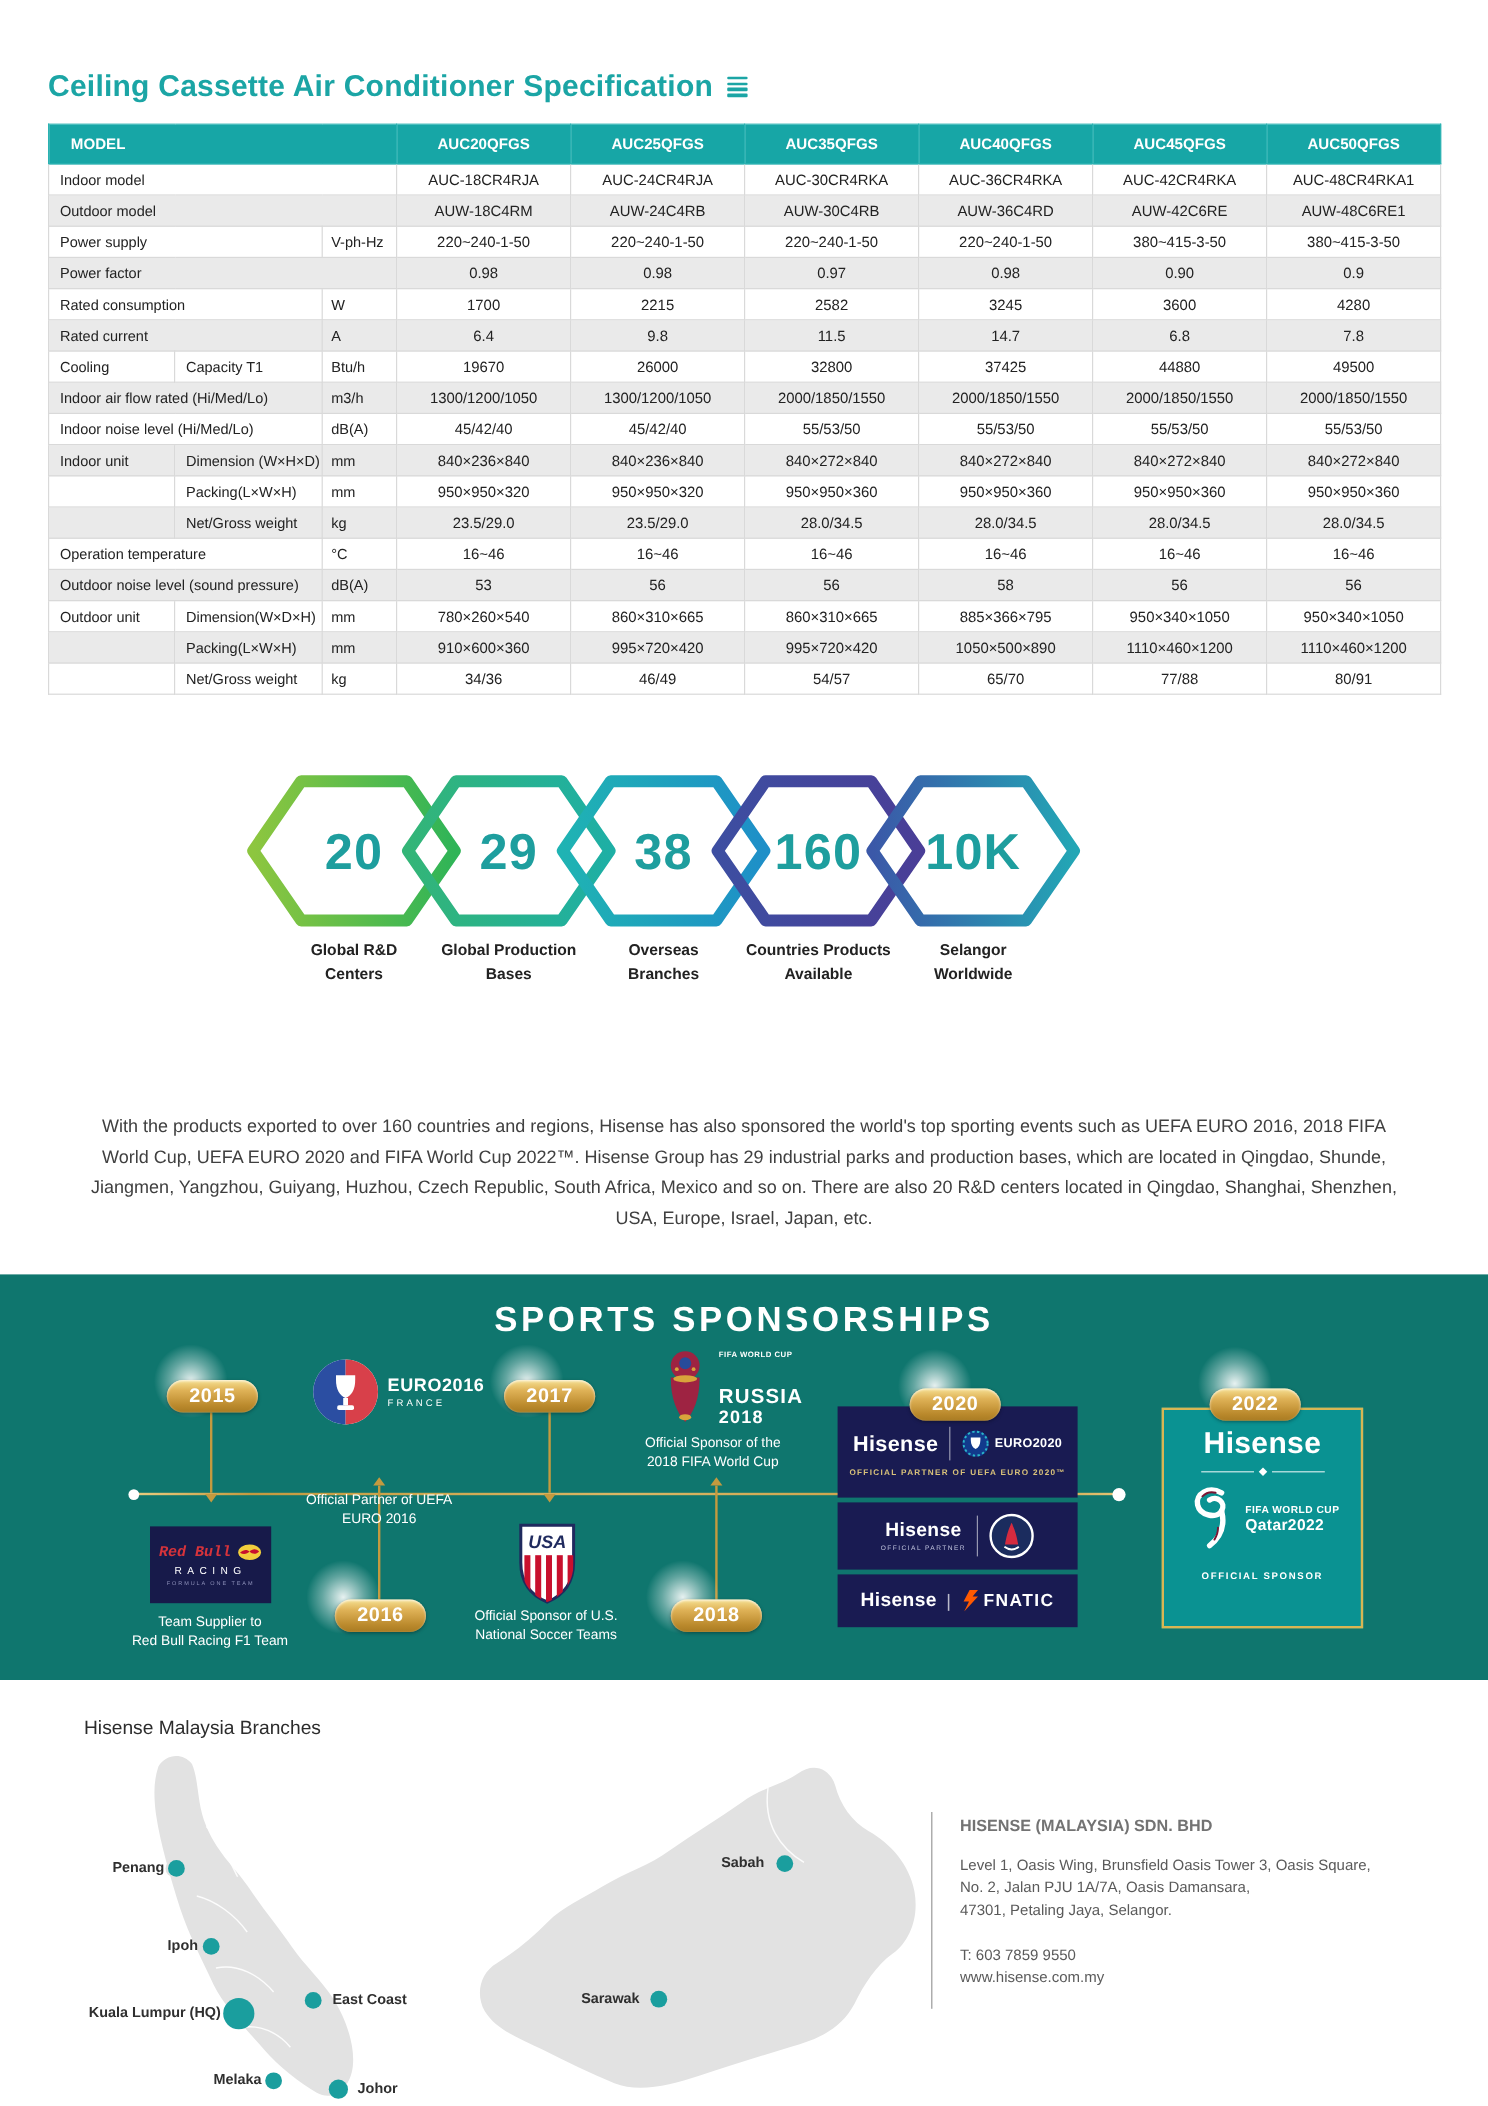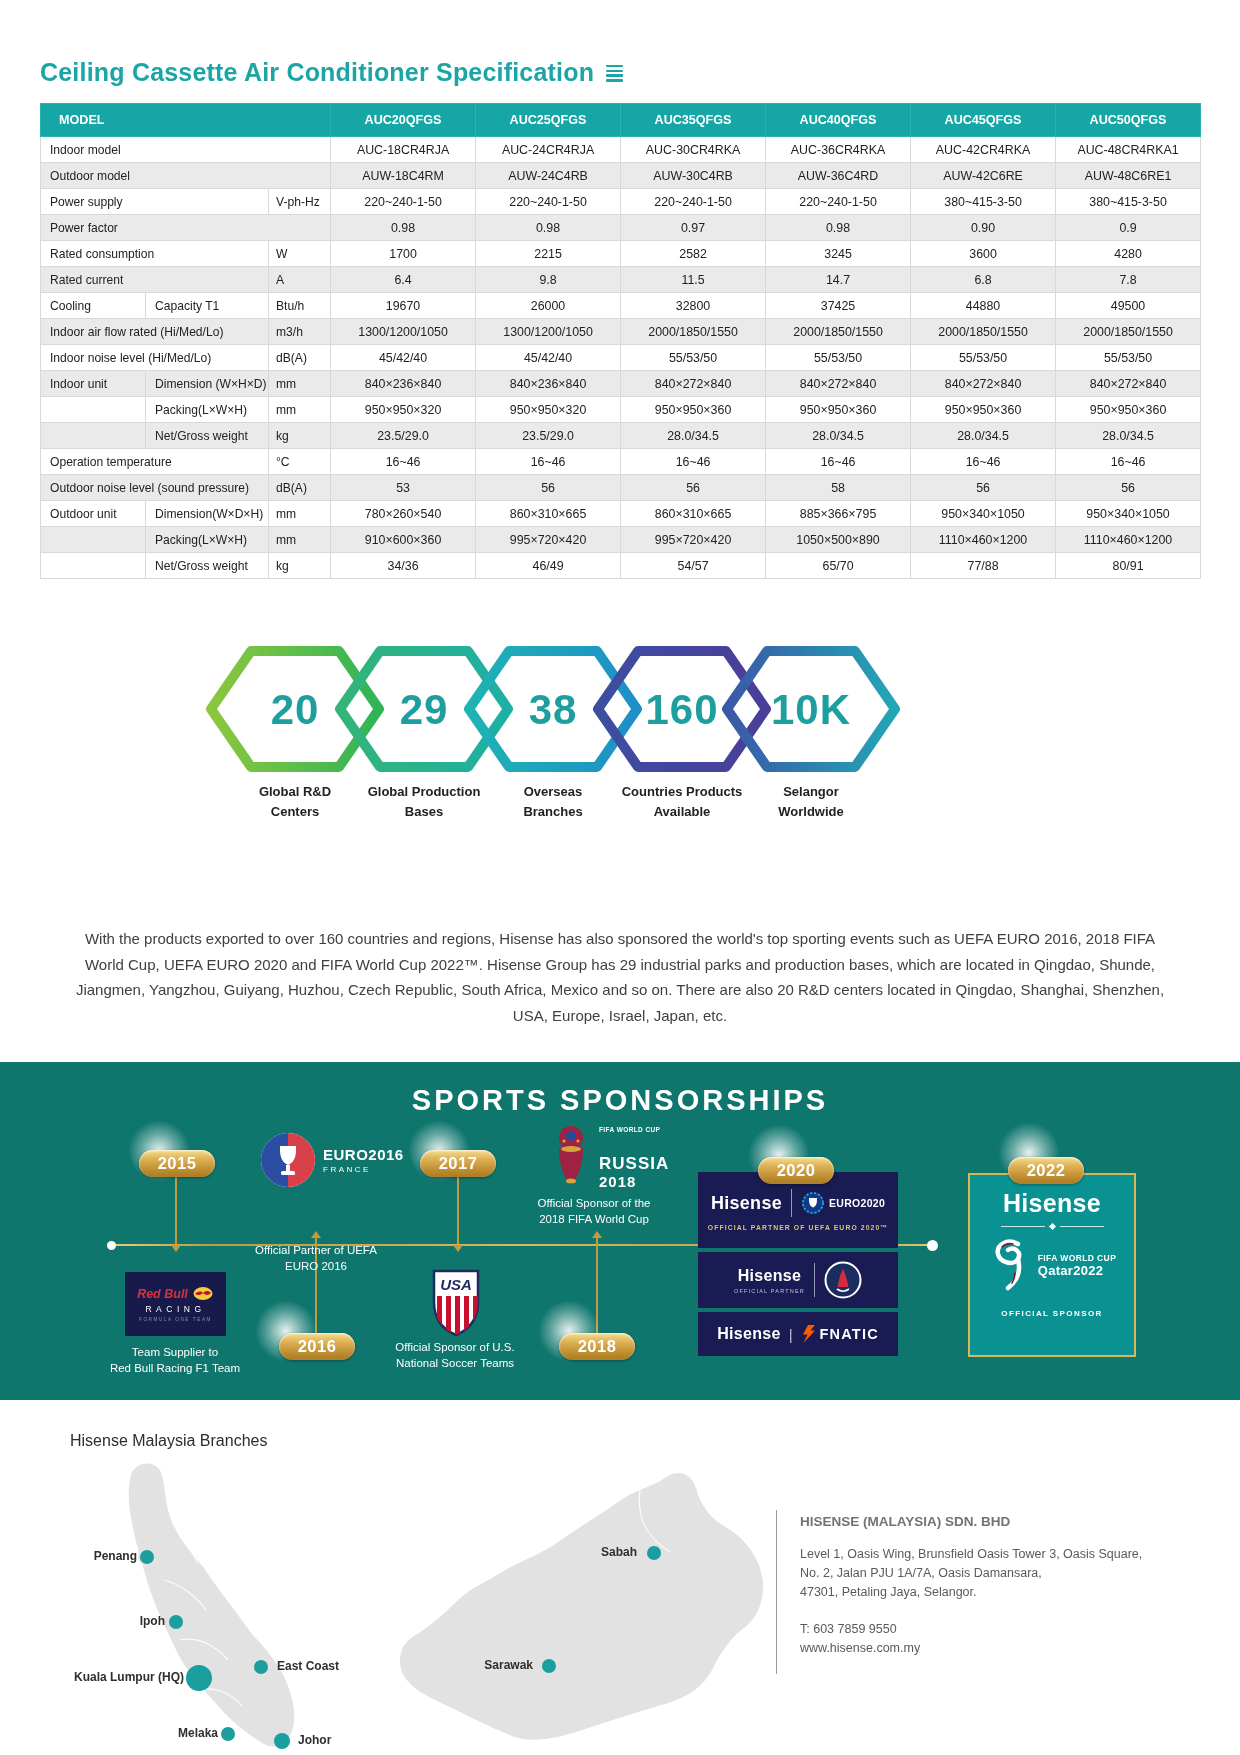--- a/index.html
+++ b/index.html
@@ -76,21 +76,21 @@
     background:#0A9292; border:2px solid #D8B653; display:flex; flex-direction:column; align-items:center; }
   .q-divider { display:flex; align-items:center; margin-top:6px; }
   .q-divider .line { width:44px; height:1px; background:rgba(255,255,255,.8); }
   .q-divider .diamond { width:5px; height:5px; background:#fff; transform:rotate(45deg); margin:0 5px; }
   .q-row { display:flex; align-items:center; margin-top:8px; }
   .q-wc1 { color:#fff; font-weight:bold; font-size:8.5px; letter-spacing:.4px; }
   .q-wc2 { color:#fff; font-weight:bold; font-size:13px; letter-spacing:.3px; }
   .q-caption { color:#fff; font-weight:bold; font-size:8px; letter-spacing:1.4px; margin-top:16px; }
   .rb-card { position:absolute; left:125px; top:210px; width:101px; height:64px; background:#171A4A; z-index:3;
     display:flex; flex-direction:column; align-items:center; justify-content:center; }
-  .rb-row1 { display:flex; align-items:flex-end; }
+  .rb-row1 { display:flex; align-items:flex-end;font-family:Liberation Mono, monospace; }
   .rb-brand { color:#D6333B; font-weight:bold; font-style:italic; font-size:12.5px; }
   .rb-line2 { color:#fff; font-size:8.5px; letter-spacing:4.5px; margin-top:3px; }
   .rb-line3 { color:#8C8FB8; font-size:4.6px; letter-spacing:1.6px; margin-top:3px; }
 
   
   #my-title { position:absolute; left:70px; top:1432px; font-size:16px; font-weight:normal; color:#2C2C2C; }
   #my-map { position:absolute; left:80px; top:1460px; }
   .branch-label { position:absolute; font-size:12px; font-weight:bold; color:#2F2F2F; white-space:nowrap; }
   #contact-divider { position:absolute; left:776px; top:1510px; width:1px; height:164px; background:#9A9A9A; }
   #contact { position:absolute; left:800px; top:1514px; width:400px; }

